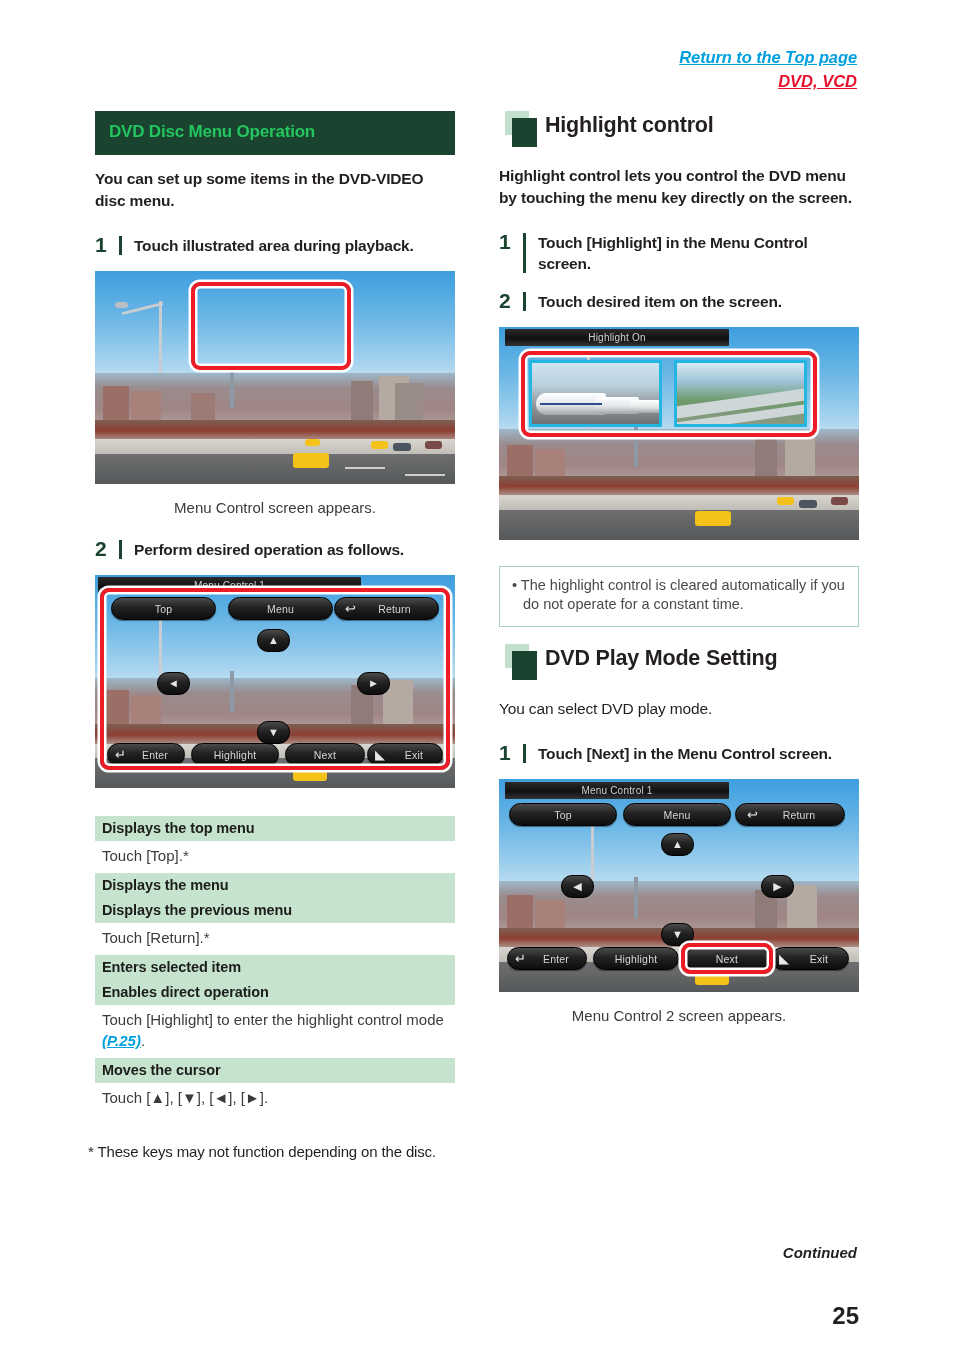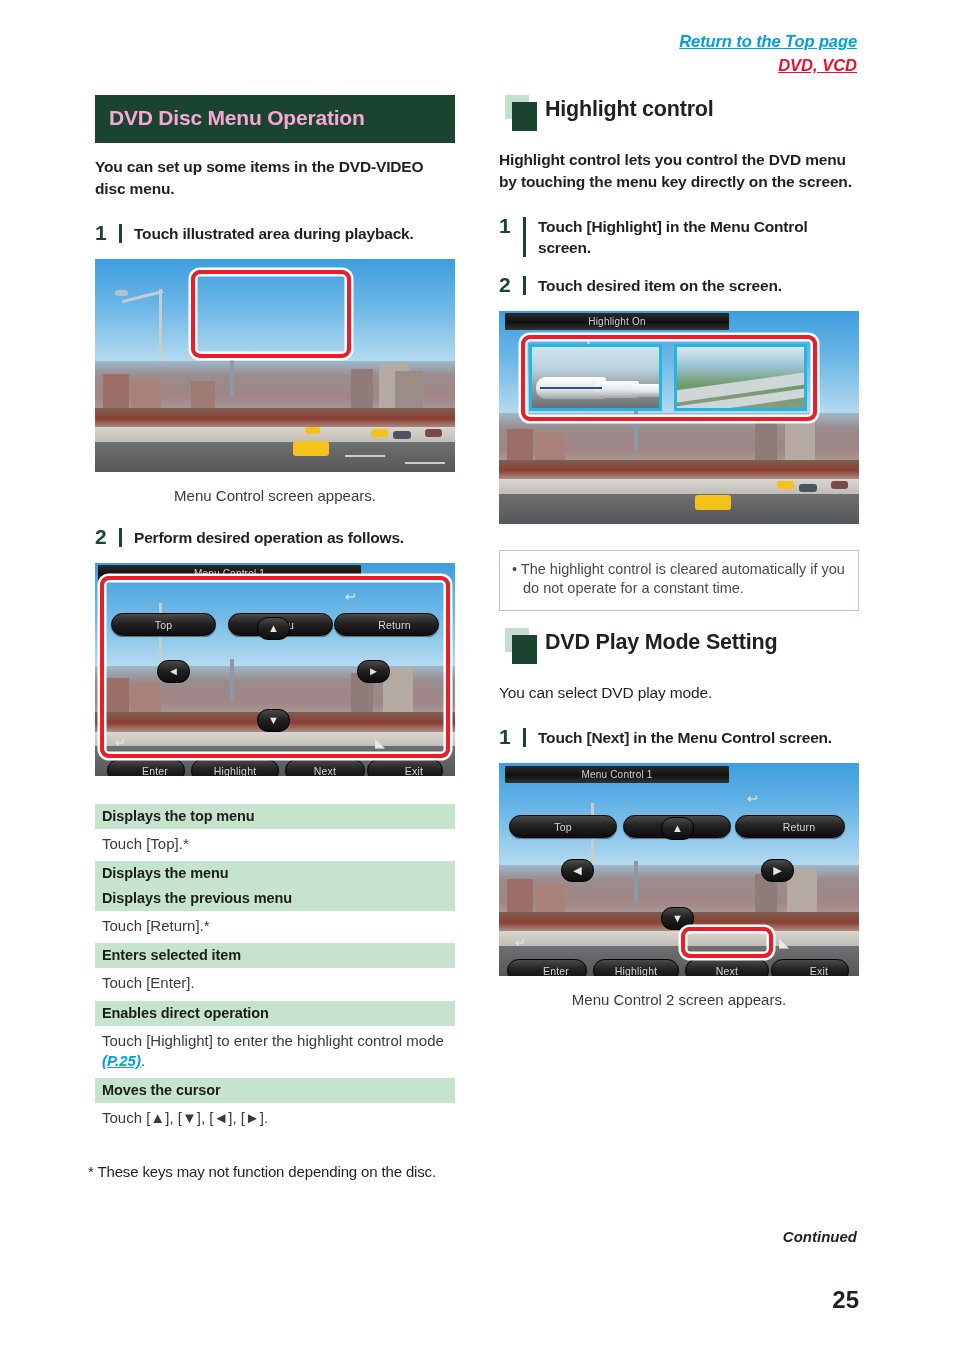--- a/index.html
+++ b/index.html
@@ -37,37 +37,37 @@
     font-style: italic;
     color: #e8112d;
     text-decoration: underline;
     display: block;
     margin-top: 2px;
   }
 
   
   .page {
     position: absolute;
-    top: 0; left: 0;
+    top: 16px; left: 0;
     width: 954px;
     height: 1336px;
   }
   .col {
     position: absolute;
     width: 360px;
     top: 95px;
   }
   .col-left  { left: 95px; }
   .col-right { left: 499px; }
 
   
   .banner {
     background: #1a4430;
-    color: #f9a8d4;
-    font-size: 21px;
+    color: #22c55e;
+    font-size: 17px;
     font-weight: bold;
     padding: 11px 14px 13px 14px;
     letter-spacing: -0.2px;
   }
 
   
   .section-head {
     position: relative;
     height: 40px;
     margin-bottom: 14px;
@@ -263,21 +263,20 @@
     background: linear-gradient(to bottom, #4a4a4a 0%, #222 45%, #0d0d0d 100%);
     border-radius: 12px;
     color: #d6d6d6;
     font-size: 10.5px;
     text-align: center;
     line-height: 22px;
     height: 23px;
     border: 1px solid #000;
     box-shadow: 0 1px 1px rgba(0,0,0,.45);
     letter-spacing: .2px;
-    margin-top: 28px;
   }
   .pill.hl {
     box-shadow: 0 1px 1px rgba(0,0,0,.45);
   }
   .arrowbtn {
     position: absolute;
     width: 33px; height: 23px;
     background: linear-gradient(to bottom, #4a4a4a 0%, #222 45%, #0d0d0d 100%);
     border-radius: 11px;
     border: 1px solid #000;
@@ -489,21 +488,20 @@
     <div class="deftable">
       <div class="def-head">Displays the top menu</div>
       <div class="def-body">Touch [Top].*</div>
 
       <div class="def-head">Displays the menu</div>
 
       <div class="def-head">Displays the previous menu</div>
       <div class="def-body">Touch [Return].*</div>
 
       <div class="def-head">Enters selected item</div>
-      <div class="def-body">Touch [Enter].</div>
 
       <div class="def-head">Enables direct operation</div>
       <div class="def-body"><span>Touch [Highlight] to enter the highlight control mode </span><a class="pref" href="#">(P.25)</a><span>.</span></div>
 
       <div class="def-head">Moves the cursor</div>
       <div class="def-body">Touch [▲], [▼], [◄], [►].</div>
     </div>
 
     <div class="footnote">* These keys may not function depending on the disc.</div>
   </div>

